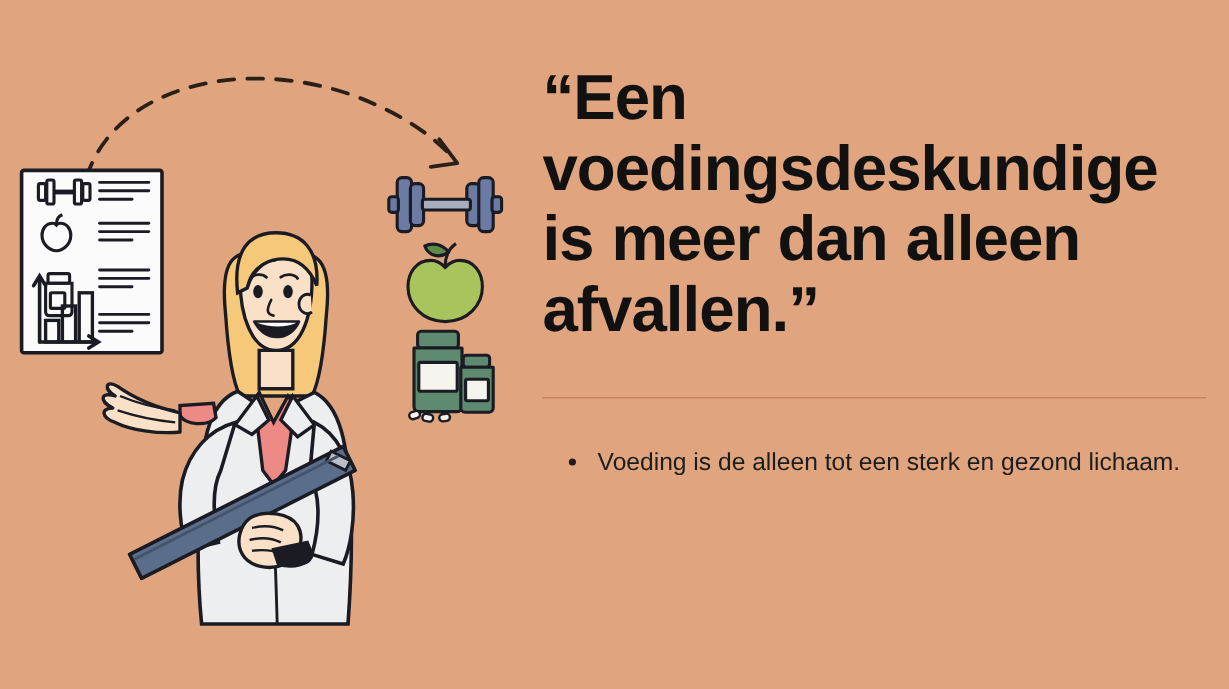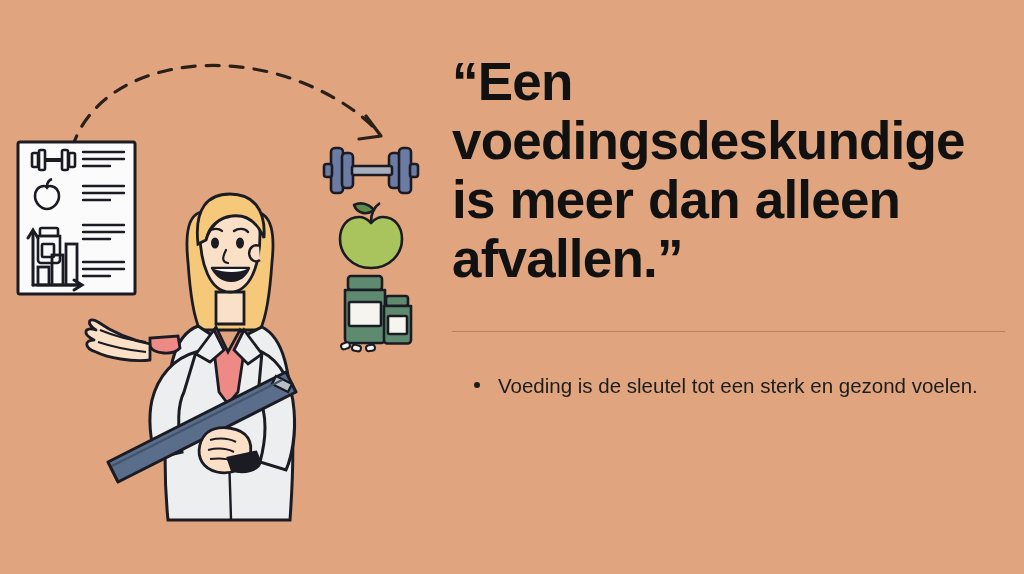--- a/index.html
+++ b/index.html
@@ -247,18 +247,18 @@
   </div>
 
   <div id="text-col">
 
     <h1 id="quote">“Een voedingsdeskundige is meer dan alleen afvallen.”</h1>
 
     <div id="divider"></div>
 
     <ul id="bullets">
       <li>
-        <span>Voeding is de sleutel tot een sterk en gezond voelen.</span>
+        <span>Voeding is de alleen tot een sterk en gezond lichaam.</span>
       </li>
     </ul>
 
   </div>
 </div>
 
 </body></html>

